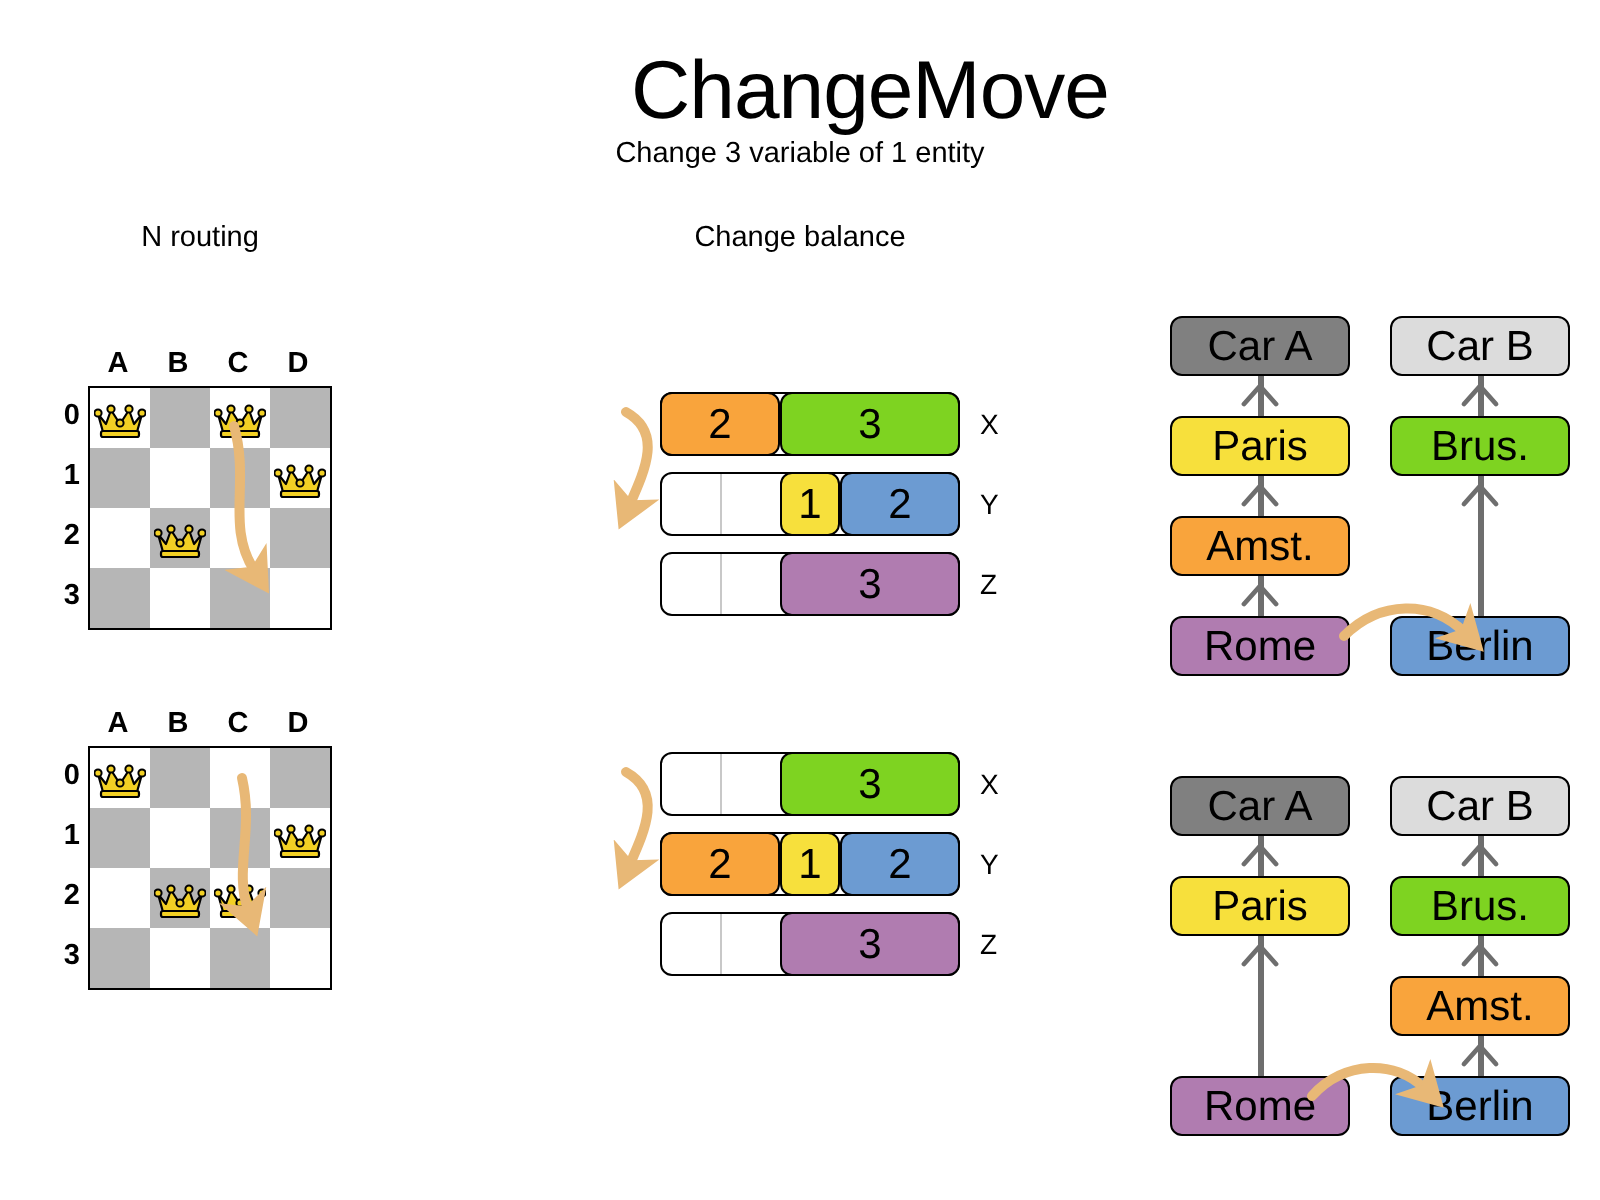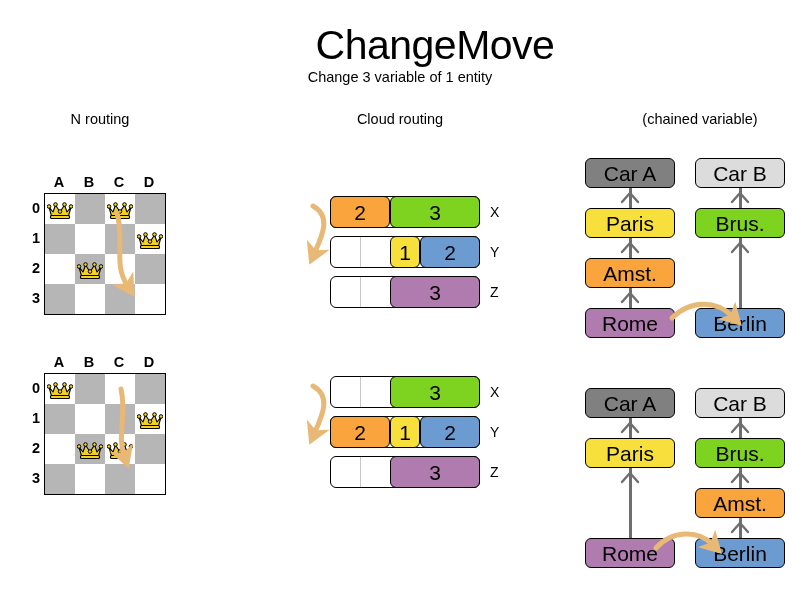--- a/index.html
+++ b/index.html
@@ -153,23 +153,22 @@
   }
   .vrp-arrowhead { position: absolute; overflow: visible; }
 </style>
 </head>
 <body>
 
 <div id="page-title">ChangeMove</div>
 <div id="page-subtitle">Change 3 variable of 1 entity</div>
 
 <div class="section-header" id="hdr-nqueens">N routing</div>
-<div class="section-header" id="hdr-cloud">Cloud routing</div>
+<div class="section-header" id="hdr-cloud">Change balance</div>
 <div class="section-header" id="hdr-vrp">
-  <div>(chained variable)</div>
 </div>
 
 <div class="board-wrap" id="nq-before" style="left:14px; top:175px; width:170px; height:150px;">
     <div class="col-label" style="left: 30px;">A</div>
     <div class="col-label" style="left: 60px;">B</div>
     <div class="col-label" style="left: 90px;">C</div>
     <div class="col-label" style="left: 120px;">D</div>
     <div class="board">
       <div class="cell light" style="left: 0px; top: 0px;"></div>
       <div class="cell dark" style="left: 30px; top: 0px;"></div>

